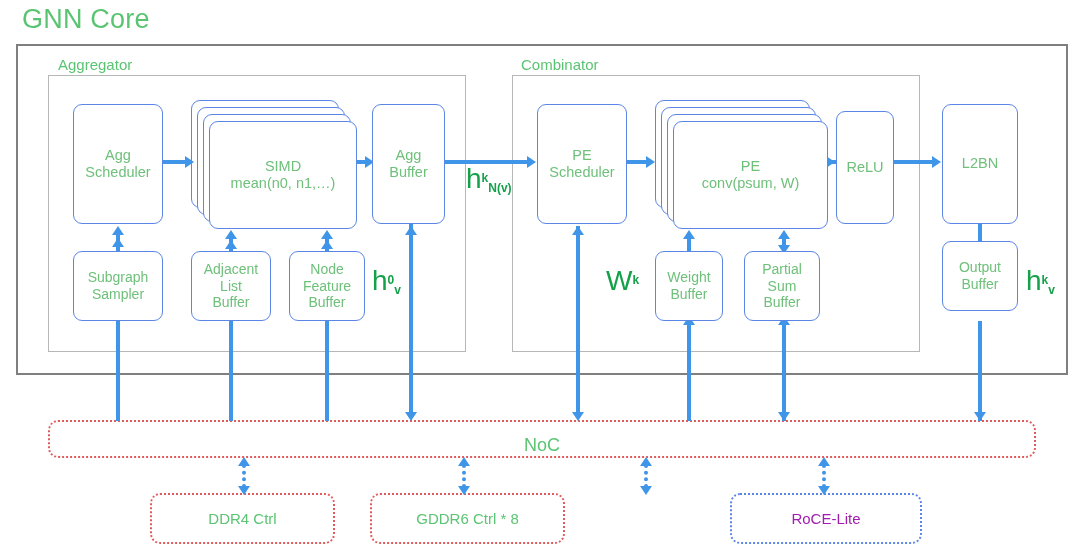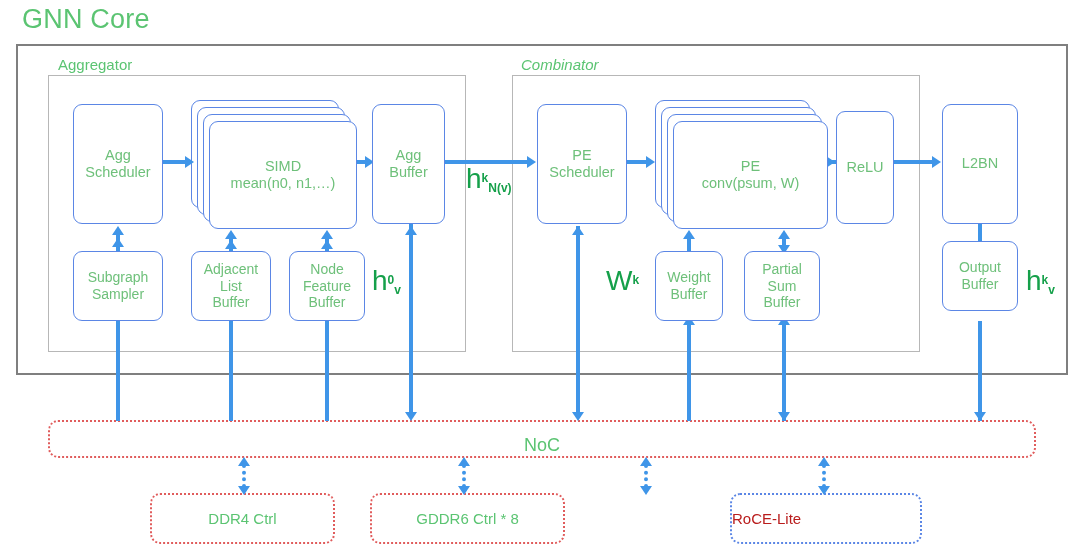--- a/index.html
+++ b/index.html
@@ -65,22 +65,22 @@
     border:2.6px dotted #e05c5c;
     border-radius:10px;
     background:#ffffff;
     display:flex;align-items:center;justify-content:center;
     color:#5bc472;font-size:15px;
   }
   .dot-blue{
     border:2.6px dotted #5b86e5;
     border-radius:10px;
     background:#ffffff;
-    display:flex;align-items:center;
-    color:#b91c1c;font-size:15px;
+    display:flex;align-items:center;justify-content:center;
+    color:#a21caf;font-size:15px;
   }
   #noc{
     display:flex;align-items:flex-end;justify-content:center;
     font-size:18px;
   }
 
   
   .ln-v{background:#3f95e8;width:4px;z-index:2;}
   .ln-h{background:#3f95e8;height:4px;z-index:2;}
   .ar{width:0;height:0;z-index:3;position:absolute;}
@@ -109,21 +109,21 @@
 
 <div id="stage">
 
   <div class="abs" id="page-title">GNN Core</div>
 
   <div class="abs frame-outer" style="left:16px;top:44px;width:1052px;height:331px;"></div>
 
   <div class="abs group-label" style="left:55px;top:56px;">Aggregator</div>
   <div class="abs frame-inner" style="left:48px;top:75px;width:418px;height:277px;"></div>
 
-  <div class="abs group-label" style="left:518px;top:56px;font-style:italic;">Combinator</div>
+  <div class="abs group-label" style="left:518px;top:56px;">Combinator</div>
   <div class="abs frame-inner" style="left:512px;top:75px;width:408px;height:277px;"></div>
 
   <div class="abs blk" style="left:73px;top:104px;width:90px;height:120px;">
     <span>
       <span>Agg</span><br>
       <span>Scheduler</span>
     </span>
   </div>
 
   <div class="abs stack-ghost" style="left:191px;top:100px;width:148px;height:108px;"></div>

